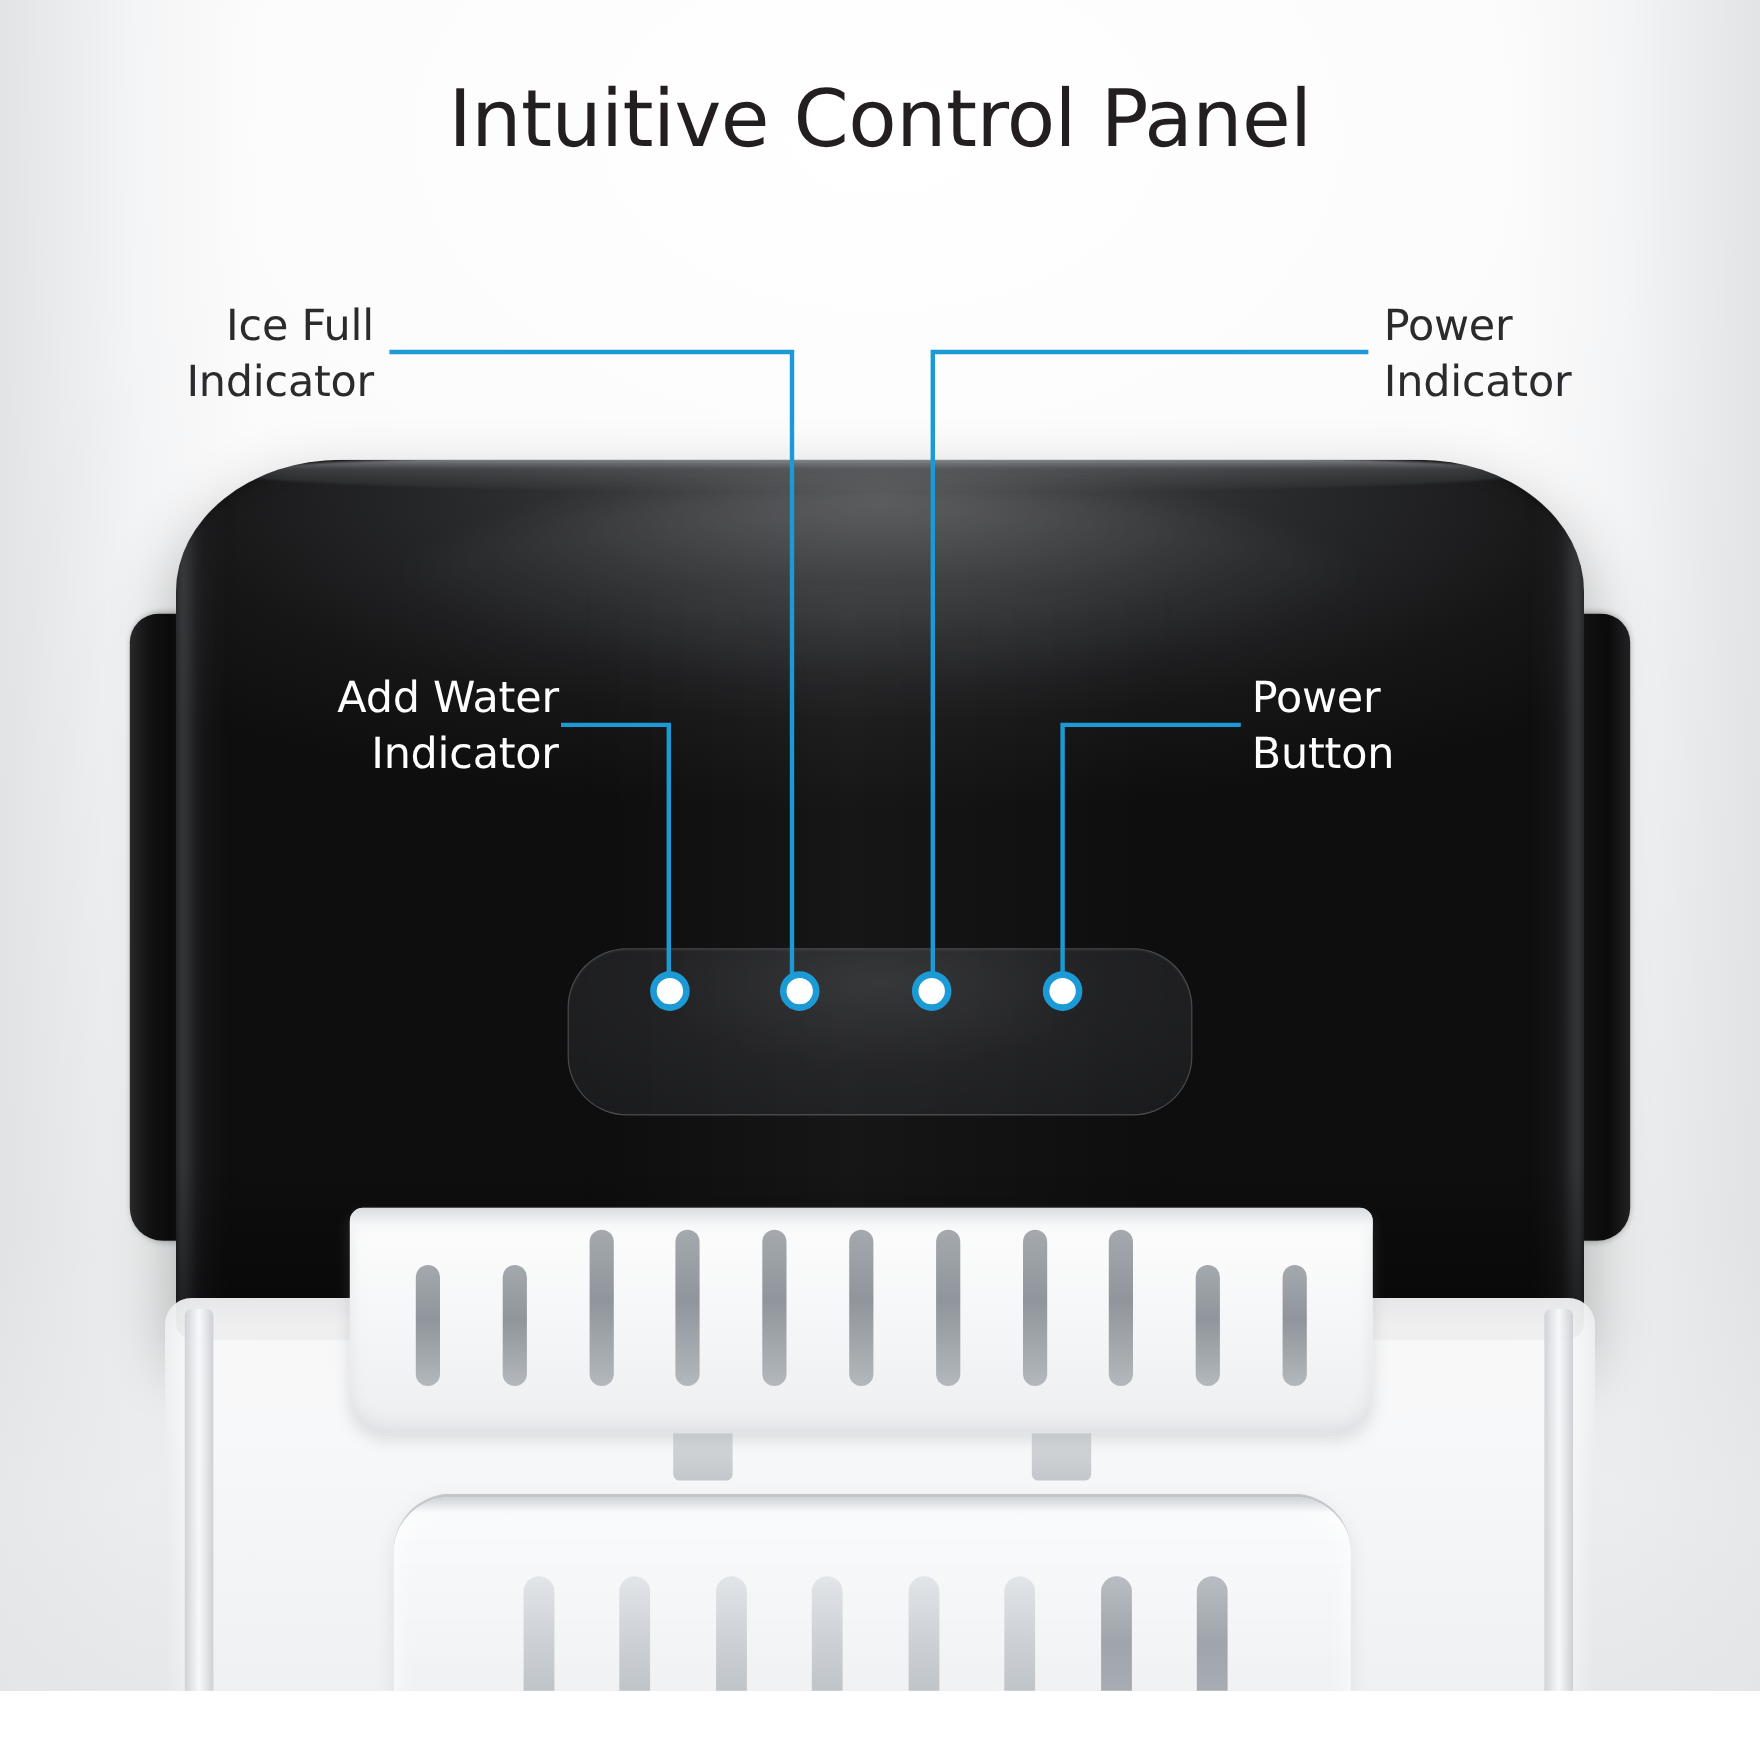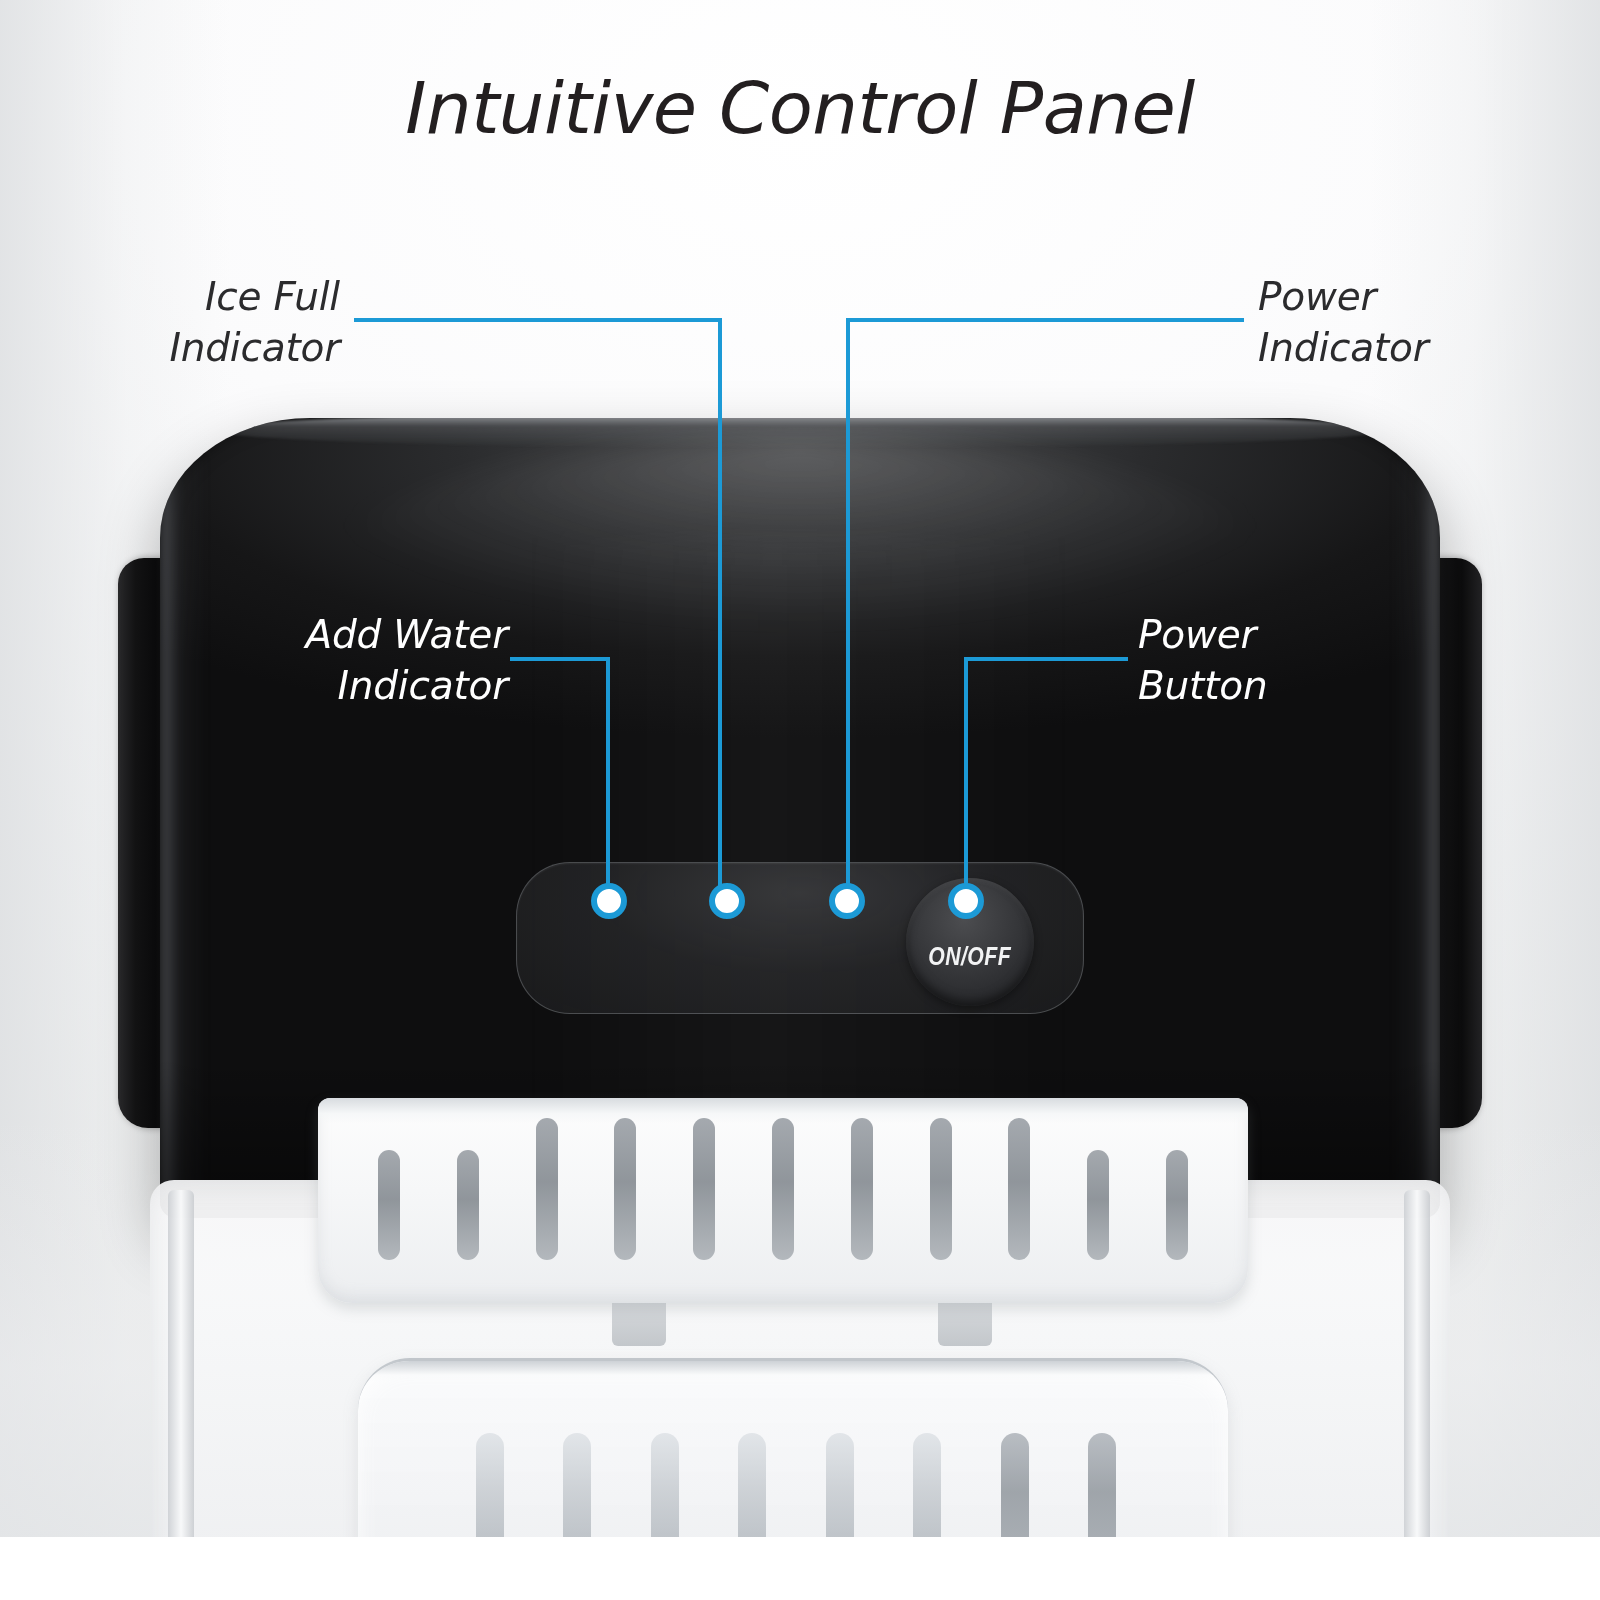--- a/index.html
+++ b/index.html
@@ -12,21 +12,20 @@
   }
 
   
   #stage {
     position:absolute; inset:0;
     width:1600px; height:1537px;
     background:
       radial-gradient(ellipse 120% 80% at 50% 8%, #ffffff 0%, #fbfbfc 35%, #f2f3f4 70%, #eceded 100%),
       linear-gradient(180deg,#fdfdfd 0%, #f3f4f5 55%, #e9eaeb 100%);
     overflow:hidden;
-    font-style:italic;
   }
   
   #bg-left-shade{
     position:absolute; left:0; top:0; width:230px; height:1600px;
     background:linear-gradient(90deg, rgba(222,224,226,.85) 0%, rgba(232,234,235,.35) 55%, rgba(255,255,255,0) 100%);
     pointer-events:none;
   }
   #bg-right-shade{
     position:absolute; right:0; top:0; width:230px; height:1600px;
     background:linear-gradient(270deg, rgba(222,224,226,.85) 0%, rgba(232,234,235,.35) 55%, rgba(255,255,255,0) 100%);
@@ -381,23 +380,20 @@
     </div>
     <div class="led-col" id="col-icefull">
       <div class="led"></div>
       <div class="led-label">ICE FULL</div>
     </div>
     <div class="led-col" id="col-power">
       <div class="led"></div>
       <div class="led-label">POWER</div>
     </div>
 
-    <div id="onoff-btn">
-      <span id="onoff-label">ON/OFF</span>
-    </div>
   </div>
 
   <div id="callouts">
 
     <svg width="1600" height="1600" viewBox="0 0 1600 1600" style="position:absolute;left:0;top:0;">
       <g fill="none" stroke="#1c9ad6" stroke-width="4" stroke-linecap="square">
 
         <path d="M 356 320 L 720 320 L 720 885"></path>
 
         <path d="M 1242 320 L 848 320 L 848 885"></path>

